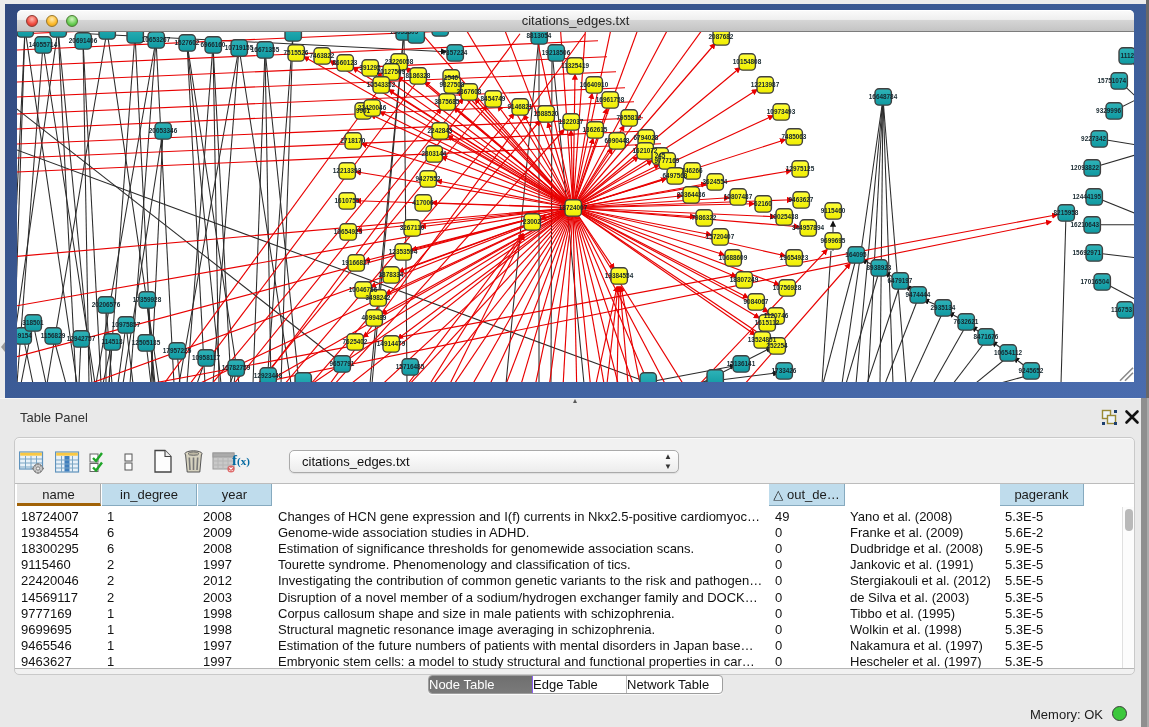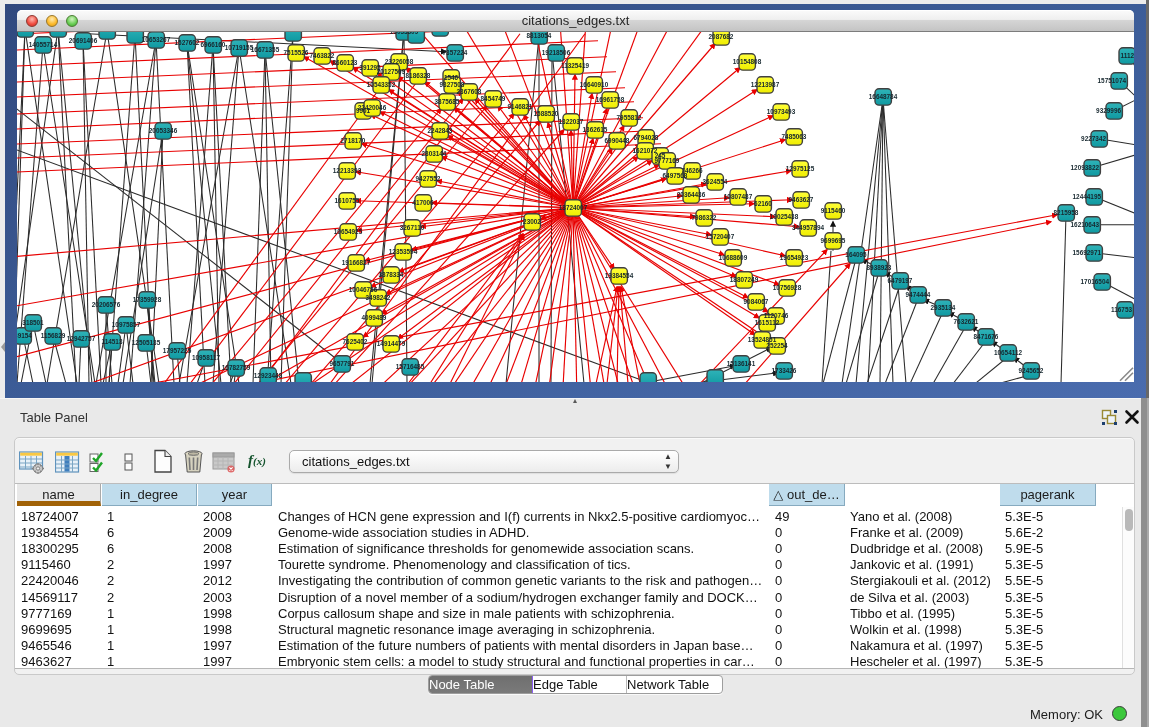--- a/index.html
+++ b/index.html
@@ -640,30 +640,30 @@
   <path d="M7.3 8.5 L8 21 M11.5 8.5 V21 M15.7 8.5 L15 21" stroke="#777" stroke-width="1.6"></path>
   <ellipse cx="11.5" cy="4.6" rx="5.4" ry="1.7" fill="#bdb8a4" stroke="#666"></ellipse>
 </svg>
 <svg class="abs" style="left:212px;top:451px" width="24" height="23" viewBox="0 0 24 23">
   <rect x="1" y="2" width="21" height="16" fill="#c9c9c9" stroke="#9a9a9a"></rect>
   <rect x="1" y="2" width="21" height="4" fill="#ababab" stroke="#9a9a9a"></rect>
   <path d="M1 10h21M1 14h21M6 6v12M11 6v12M16 6v12" stroke="#b5b5b5"></path>
   <circle cx="19" cy="18" r="3.6" fill="#d55" opacity="0.85"></circle>
   <path d="M17.4 16.4l3.2 3.2m0-3.2l-3.2 3.2" stroke="#fff" stroke-width="1.1"></path>
 </svg>
-<div class="abs" style="left:248px;top:452px;font-size:15px;font-family:'Liberation Serif',serif;font-style:italic;font-weight:bold;color:#14532d">f<span style="font-size:11px">(x)</span></div>
+<div class="abs" style="left:232px;top:452px;font-size:15px;font-family:'Liberation Serif',serif;font-weight:bold;color:#0369a1">f<span style="font-size:11px">(x)</span></div>
 
 <div class="abs" id="combo">citations_edges.txt<span class="updn">▲<br>▼</span></div>
 
 <div class="abs" id="tbl">
-  <div class="hd" style="left:2px;width:84px;background:#e8e8e8;border-right:1px solid #a9a9a9;border-bottom:5px solid #a16207">name</div>
+  <div class="hd" style="left:2px;width:84px;background:#e8e8e8;border-right:1px solid #a9a9a9;border-bottom:3px solid #a16207">name</div>
   <div class="hd" style="left:87px;width:95px">in_degree</div>
   <div class="hd" style="left:183px;width:74px">year</div>
   <div class="hd" style="left:754px;width:76px">△&nbsp;out_de…</div>
-  <div class="hd" style="left:985px;width:96px">pagerank</div>
+  <div class="hd" style="left:985px;width:84px">pagerank</div>
   <div class="row" style="top:25.0px">
       <span class="c" style="left:6px;width:80px">18724007</span>
       <span class="c" style="left:92px;width:90px">1</span>
       <span class="c" style="left:188px;width:68px">2008</span>
       <span class="c" style="left:263px;width:492px">Changes of HCN gene expression and I(f) currents in Nkx2.5-positive cardiomyoc…</span>
       <span class="c" style="left:760px;width:70px">49</span>
       <span class="c" style="left:835px;width:149px">Yano et al. (2008)</span>
       <span class="c" style="left:990px;width:90px">5.3E-5</span>
     </div>
 <div class="row" style="top:41.1px">

